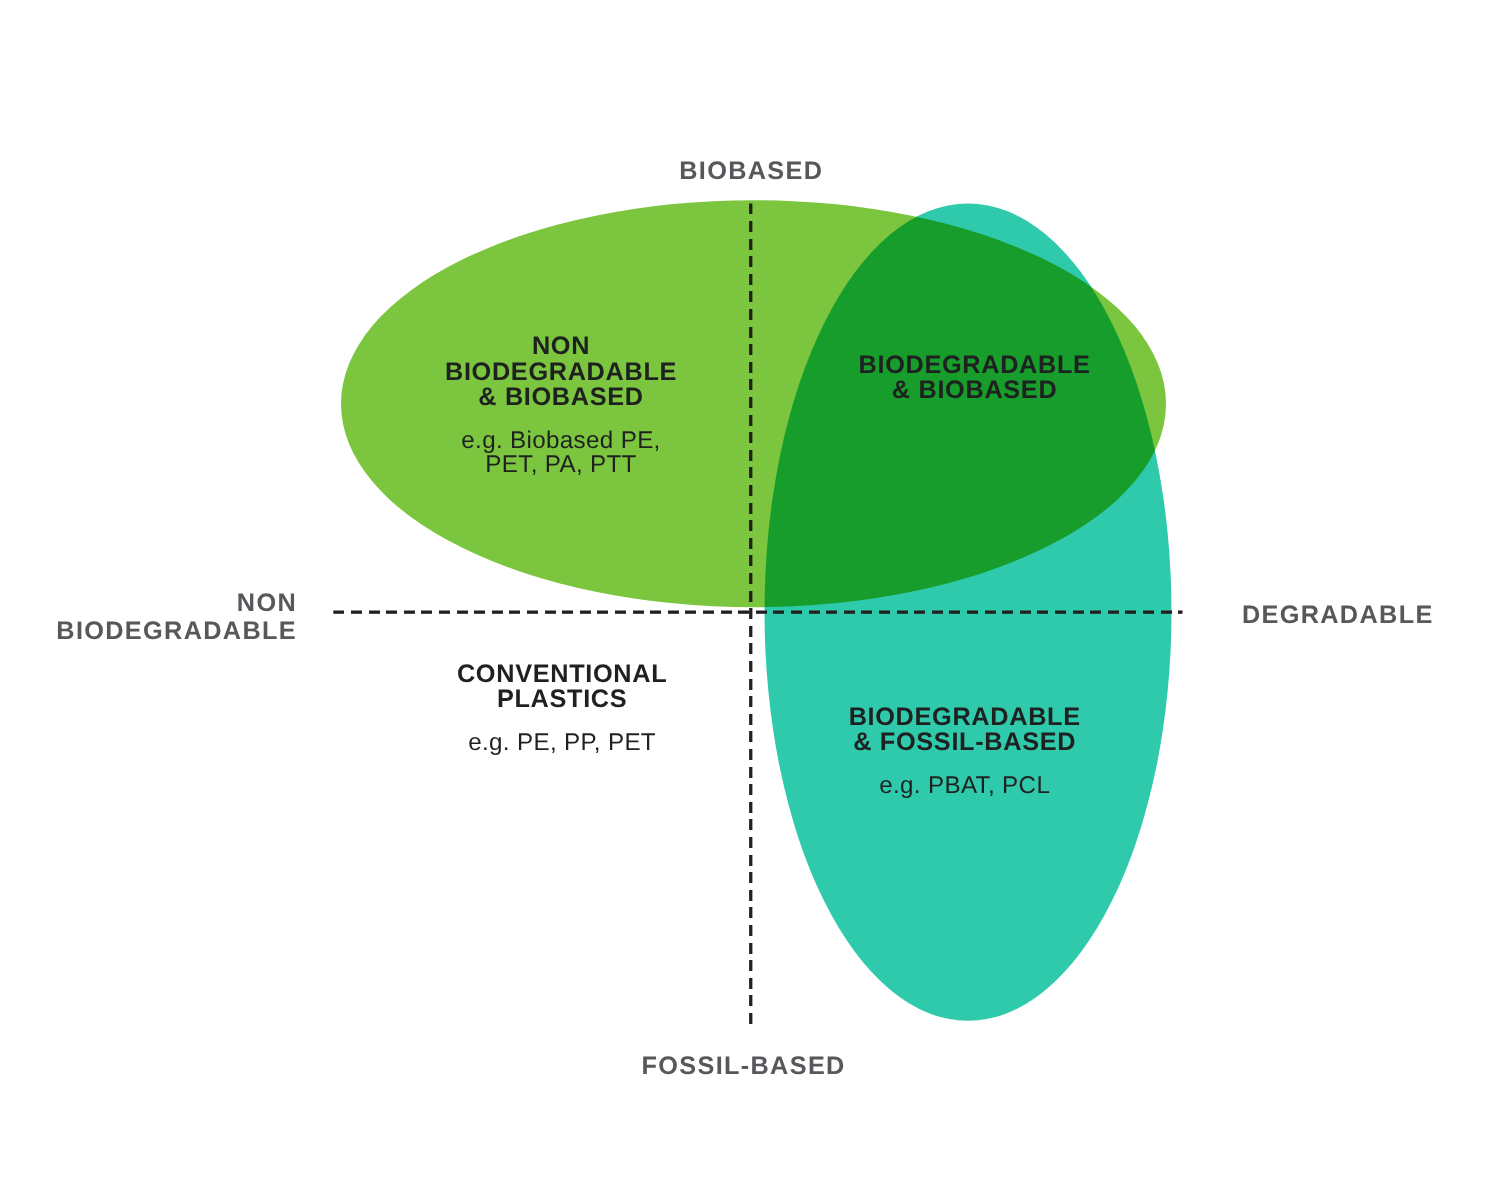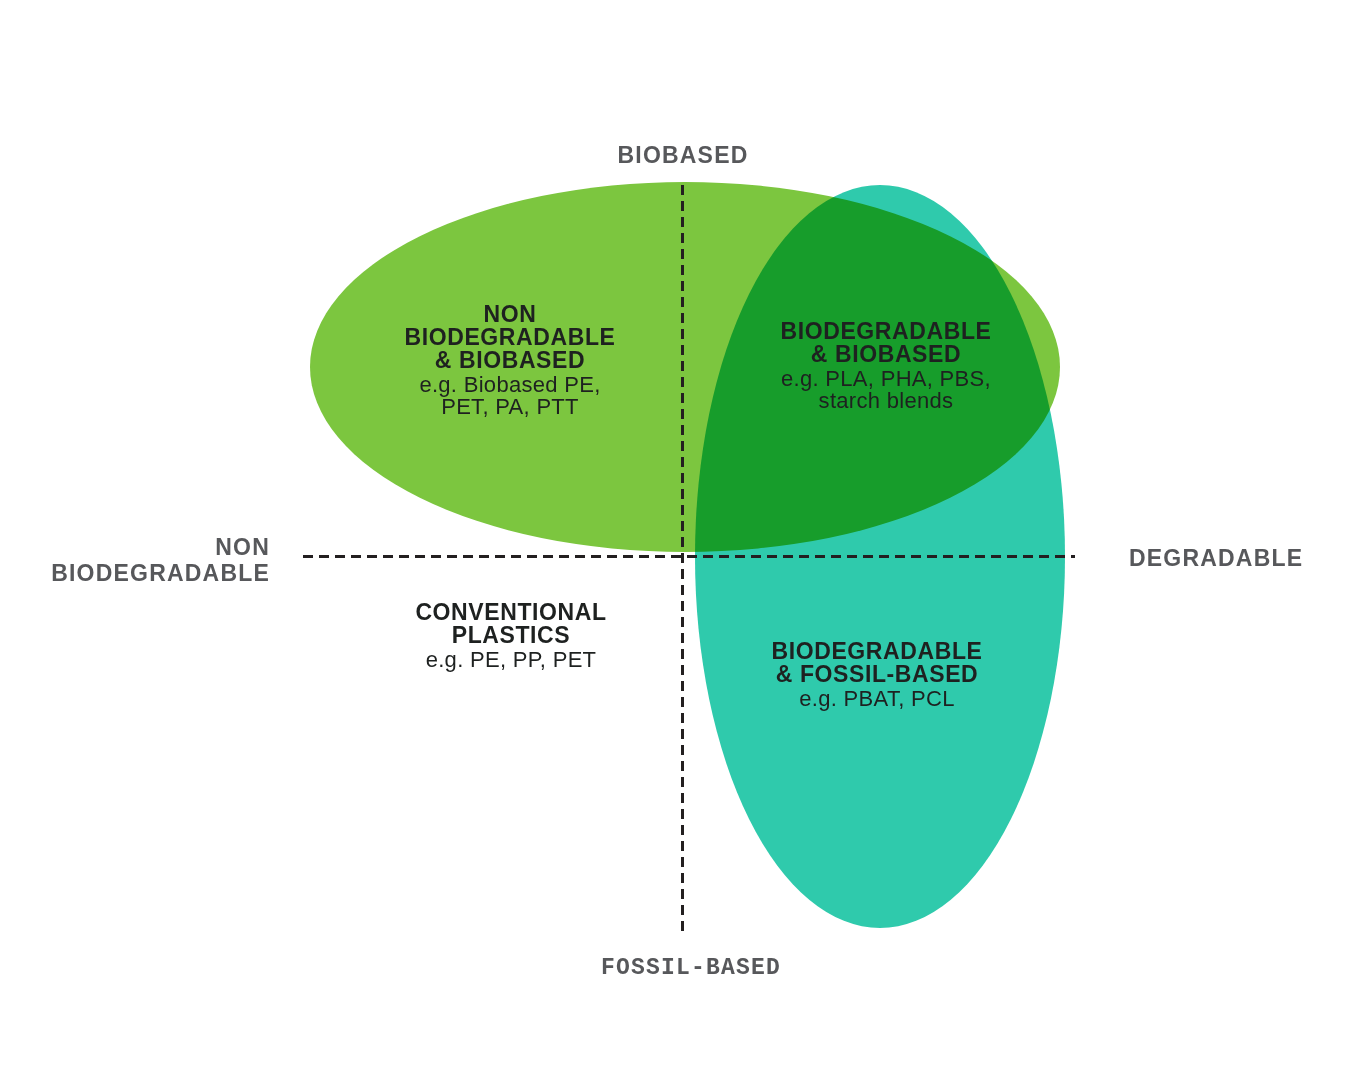--- a/index.html
+++ b/index.html
@@ -50,21 +50,21 @@
     position: absolute;
     z-index: 3;
     color: var(--axis_label, #57585B);
     font-weight: 700;
     font-size: 23px;
     line-height: 26px;
     letter-spacing: 1.2px;
     white-space: nowrap;
   }
   .axis-label-top    { left: 683px; top: 142px; transform: translateX(-50%); }
-  .axis-label-bottom { left: 691px; top: 955px; transform: translateX(-50%); font-family: Liberation Mono, monospace; }
+  .axis-label-bottom { left: 676px; top: 955px; transform: translateX(-50%); }
   .axis-label-left   { right: 1070px; top: 534px; text-align: right; }
   .axis-label-right  { left: 1081px; top: 545px; margin-left: 48px; }
 
   
   .region {
     position: absolute;
     z-index: 3;
     transform: translateX(-50%);
     text-align: center;
     white-space: nowrap;
@@ -74,21 +74,21 @@
   .region-3 { left: 511px; top: 601px; }
   .region-4 { left: 877px; top: 640px; }
   .region-title {
     color: var(--heading_text, #1E2120);
     font-weight: 700;
     font-size: 23px;
     line-height: 23px;
     letter-spacing: 0.6px;
   }
   .region-examples {
-    margin-top: 2px;
+    margin-top: 17px;
     color: var(--body_text, #1E2120);
     font-weight: 400;
     font-size: 22px;
     line-height: 22px;
     letter-spacing: 0.3px;
   }
 </style>
 </head>
 <body>
 
@@ -118,24 +118,20 @@
       <div>e.g. Biobased PE,</div>
       <div>PET, PA, PTT</div>
     </div>
   </div>
 
   <div class="region region-2">
     <div class="region-title">
       <div>BIODEGRADABLE</div>
       <div>&amp; BIOBASED</div>
     </div>
-    <div class="region-examples">
-      <div>e.g. PLA, PHA, PBS,</div>
-      <div>starch blends</div>
-    </div>
   </div>
 
   <div class="region region-3">
     <div class="region-title">
       <div>CONVENTIONAL</div>
       <div>PLASTICS</div>
     </div>
     <div class="region-examples">
       <div>e.g. PE, PP, PET</div>
     </div>

